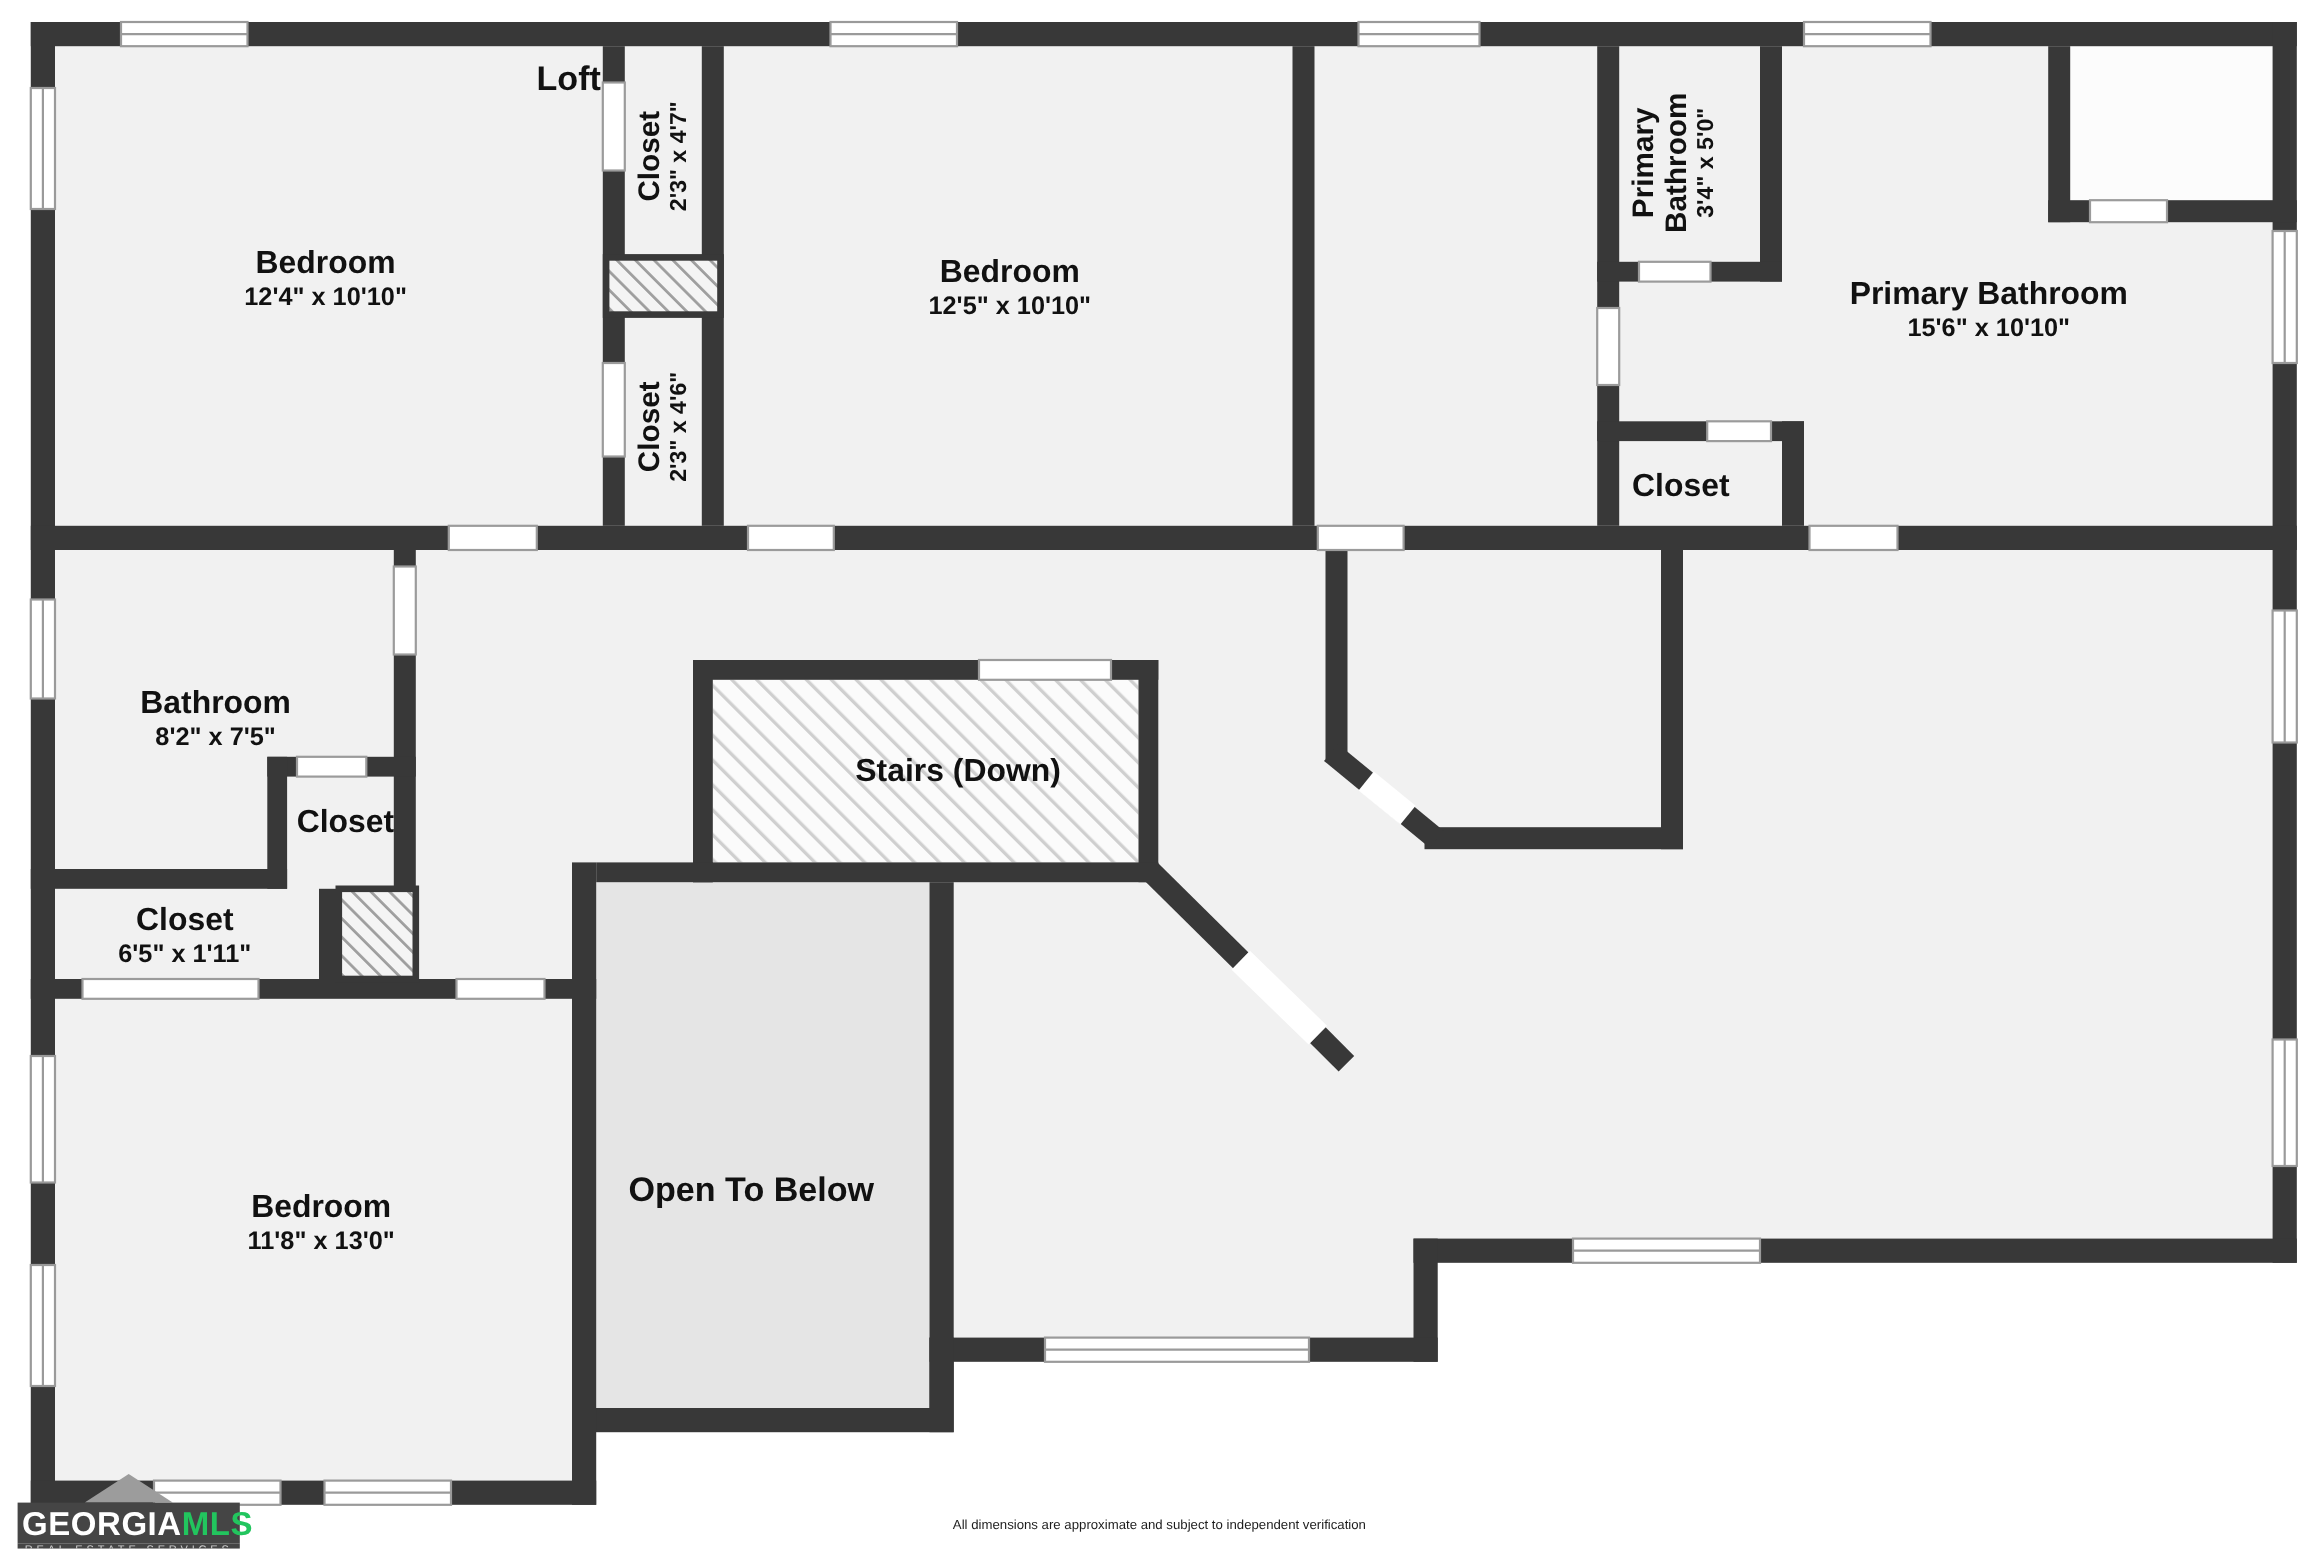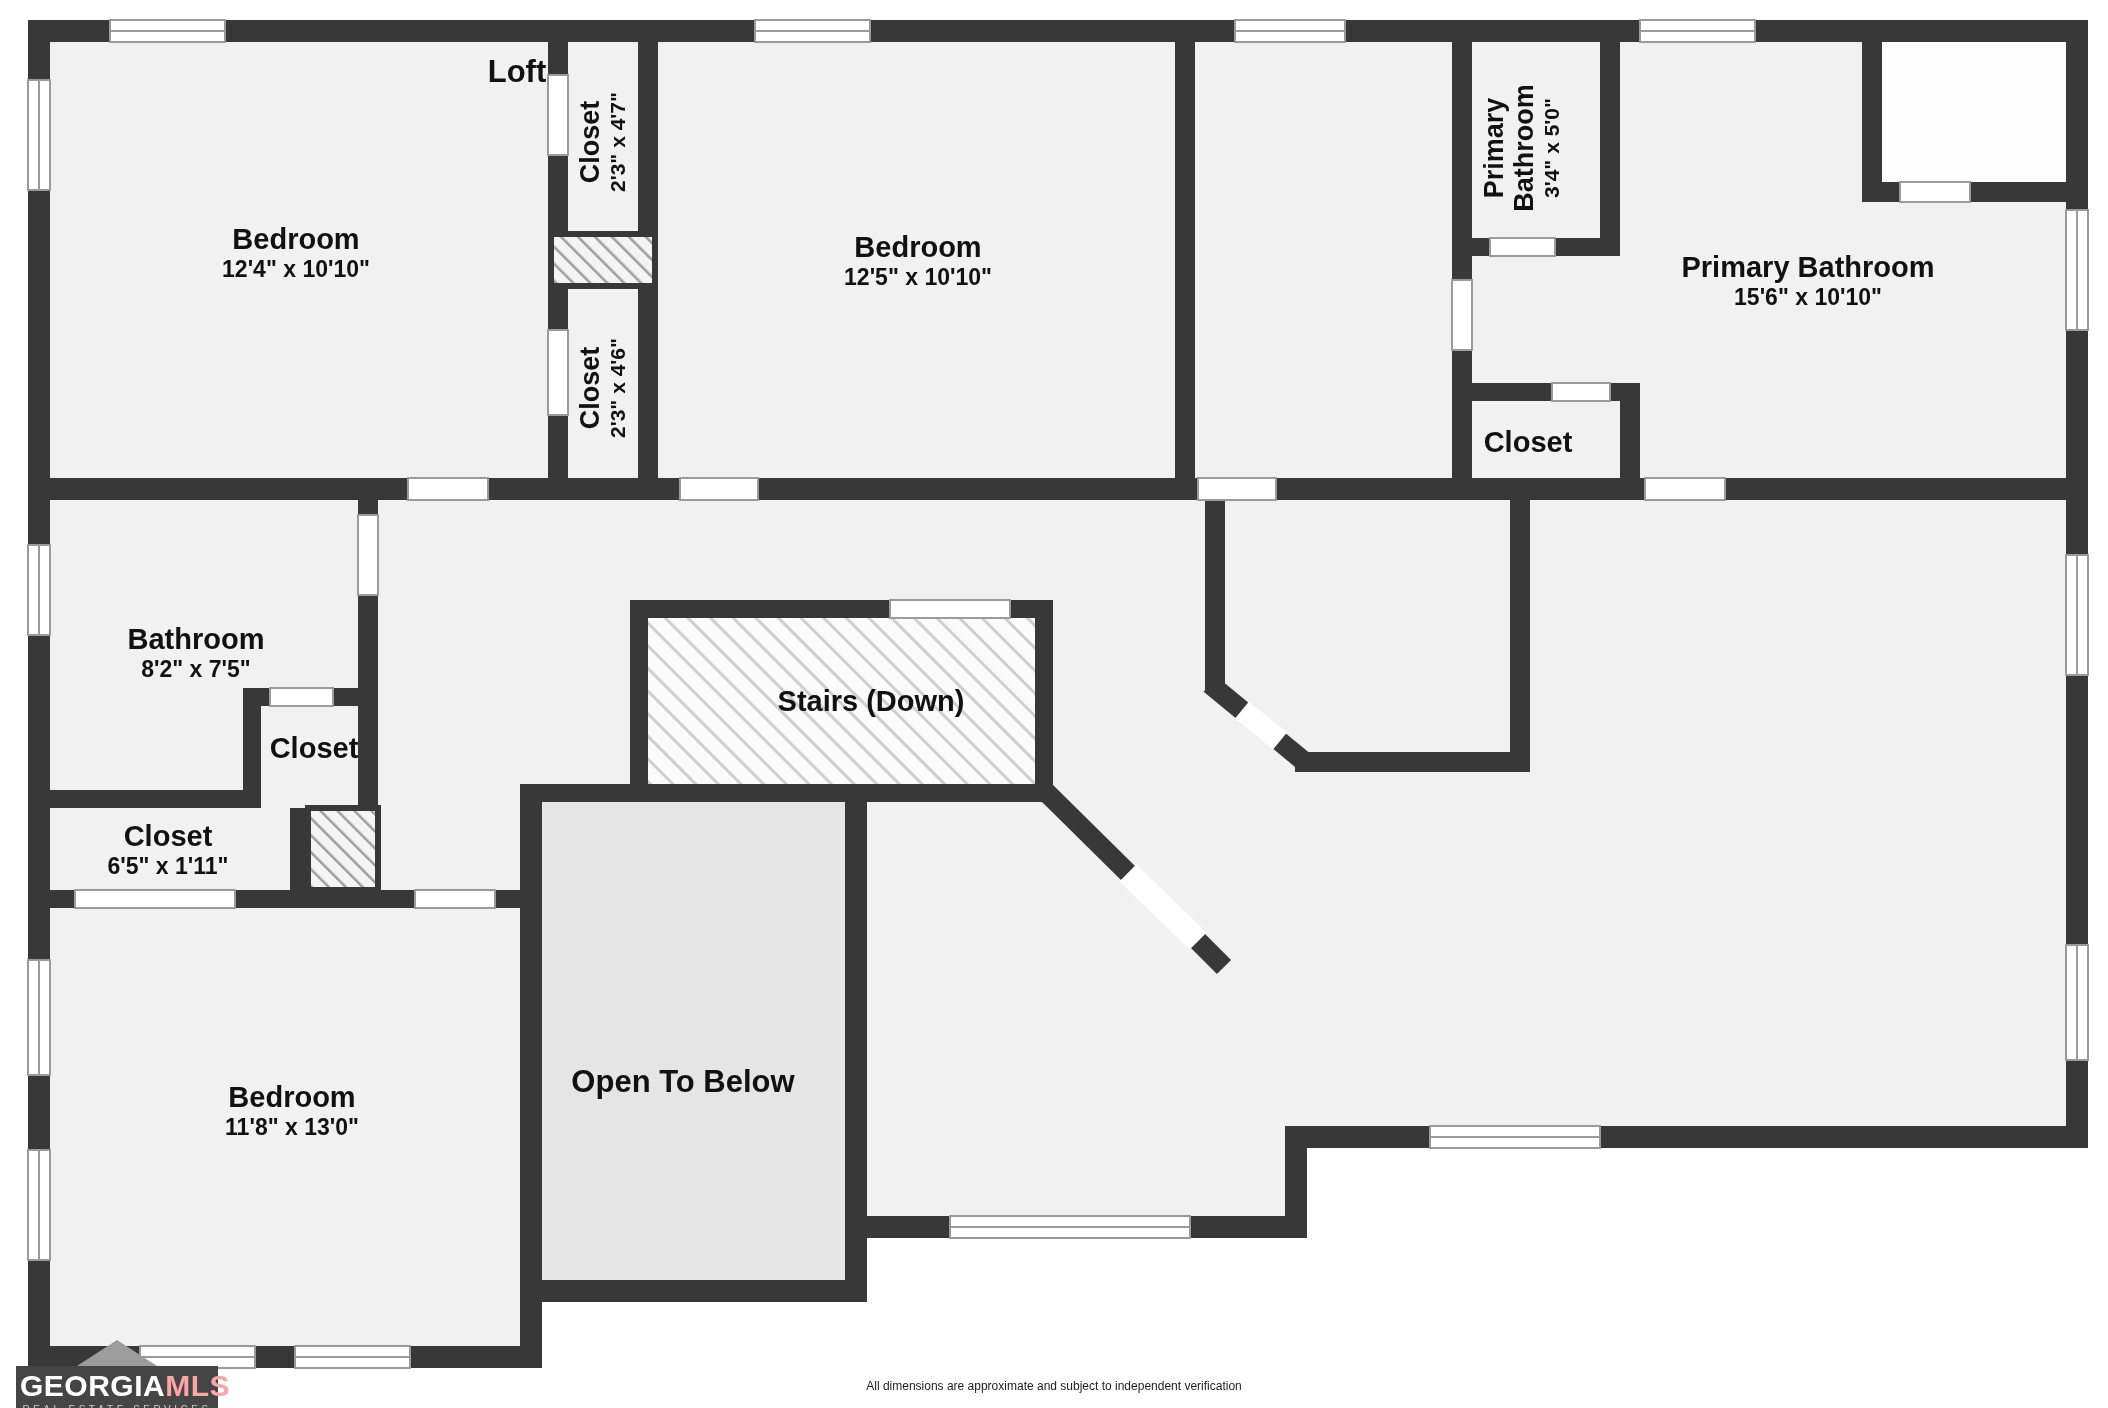--- a/index.html
+++ b/index.html
@@ -13,21 +13,21 @@
   .room-name{font-weight:bold;font-size:29px;line-height:1.12;}
   .room-dims{font-weight:bold;font-size:23px;line-height:1.25;}
   .vlabel .room-name{font-size:27px;}
   .vlabel .room-dims{font-size:21px;}
   .big-name{font-size:31px;}
   .logo{position:absolute;left:16px;top:1340px;width:202px;z-index:10;}
   .logo-roof{width:0;height:0;margin:0 auto;border-left:40px solid transparent;
              border-right:40px solid transparent;border-bottom:26px solid #9c9c9c;}
   .logo-bar{background:#454545;color:#ffffff;font-weight:bold;font-size:30px;
             text-align:center;padding:3px 4px 0 4px;letter-spacing:0.5px;}
-  .logo-mls{color:#fca5a5;}
+  .logo-mls{color:#22c55e;}
   .logo-tagline{background:#454545;color:#cfcfcf;font-size:10px;letter-spacing:3.5px;
                 text-align:center;padding:1px 0 5px 0;}
   .footer-note{position:absolute;left:0;right:0;top:1379px;text-align:center;font-size:12px;
                color:#1d1d1d;z-index:4;}
 </style>
 </head>
 <body>
 
 <div class="stage">
 

